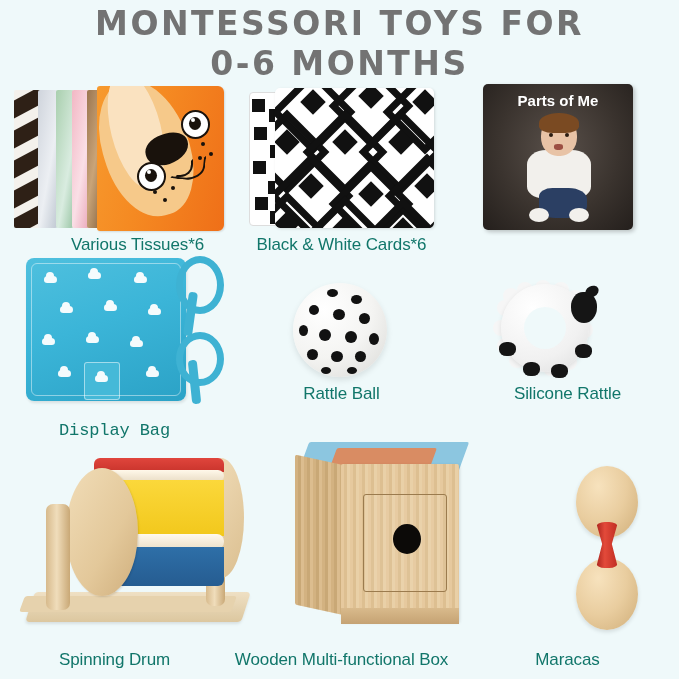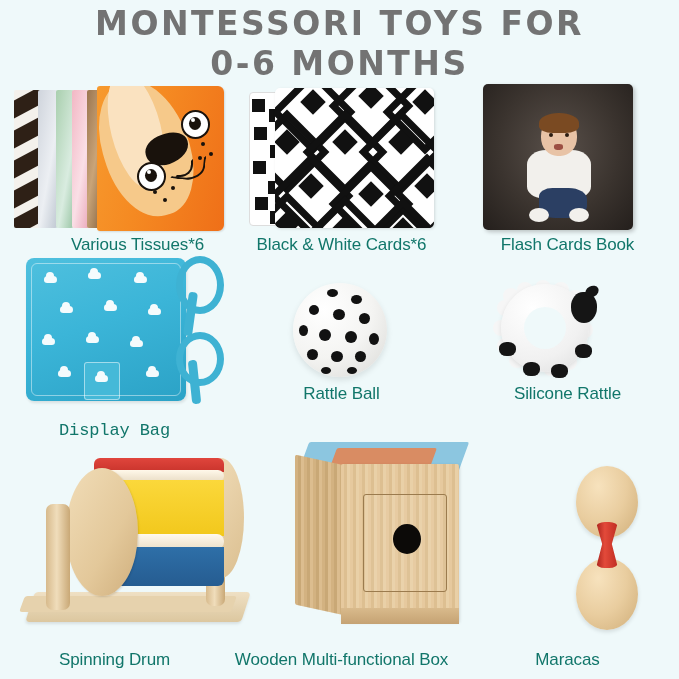--- a/index.html
+++ b/index.html
@@ -233,33 +233,33 @@
       <div class="dia" style="left:66px;top:86px"></div>
       <div class="dia" style="left:122px;top:78px"></div>
       <div class="dia" style="left:-18px;top:116px"></div>
       <div class="dia" style="left:40px;top:120px"></div>
       <div class="dia" style="left:98px;top:122px"></div>
     </div>
   </div>
   <div class="cap" style="left: 226px; top: 235px; width: 231px; color: rgb(17, 118, 106);">Black &amp; White Cards*6</div>
 
   <div class="item flash">
+    <div class="ftitle">Parts of Me</div>
     <div class="baby">
       <div class="b-shirt"></div>
       <div class="b-pants"></div>
       <div class="b-foot" style="left:10px"></div>
       <div class="b-foot" style="left:50px"></div>
       <div class="b-head"></div>
       <div class="b-hair"></div>
       <div class="b-face-eye" style="left:30px"></div>
       <div class="b-face-eye" style="left:46px"></div>
       <div class="b-mouth"></div>
     </div>
   </div>
-  <div class="cap" style="left: 456px; top: 235px; width: 223px; color: rgb(17, 118, 106);">Flash Cards Book</div>
 
   <div class="item bag">
     <div class="bag-body">
       <div class="cloud" style="left:18px;top:18px"></div>
       <div class="cloud" style="left:62px;top:14px"></div>
       <div class="cloud" style="left:108px;top:18px"></div>
       <div class="cloud" style="left:34px;top:48px"></div>
       <div class="cloud" style="left:78px;top:46px"></div>
       <div class="cloud" style="left:122px;top:50px"></div>
       <div class="cloud" style="left:16px;top:80px"></div>

